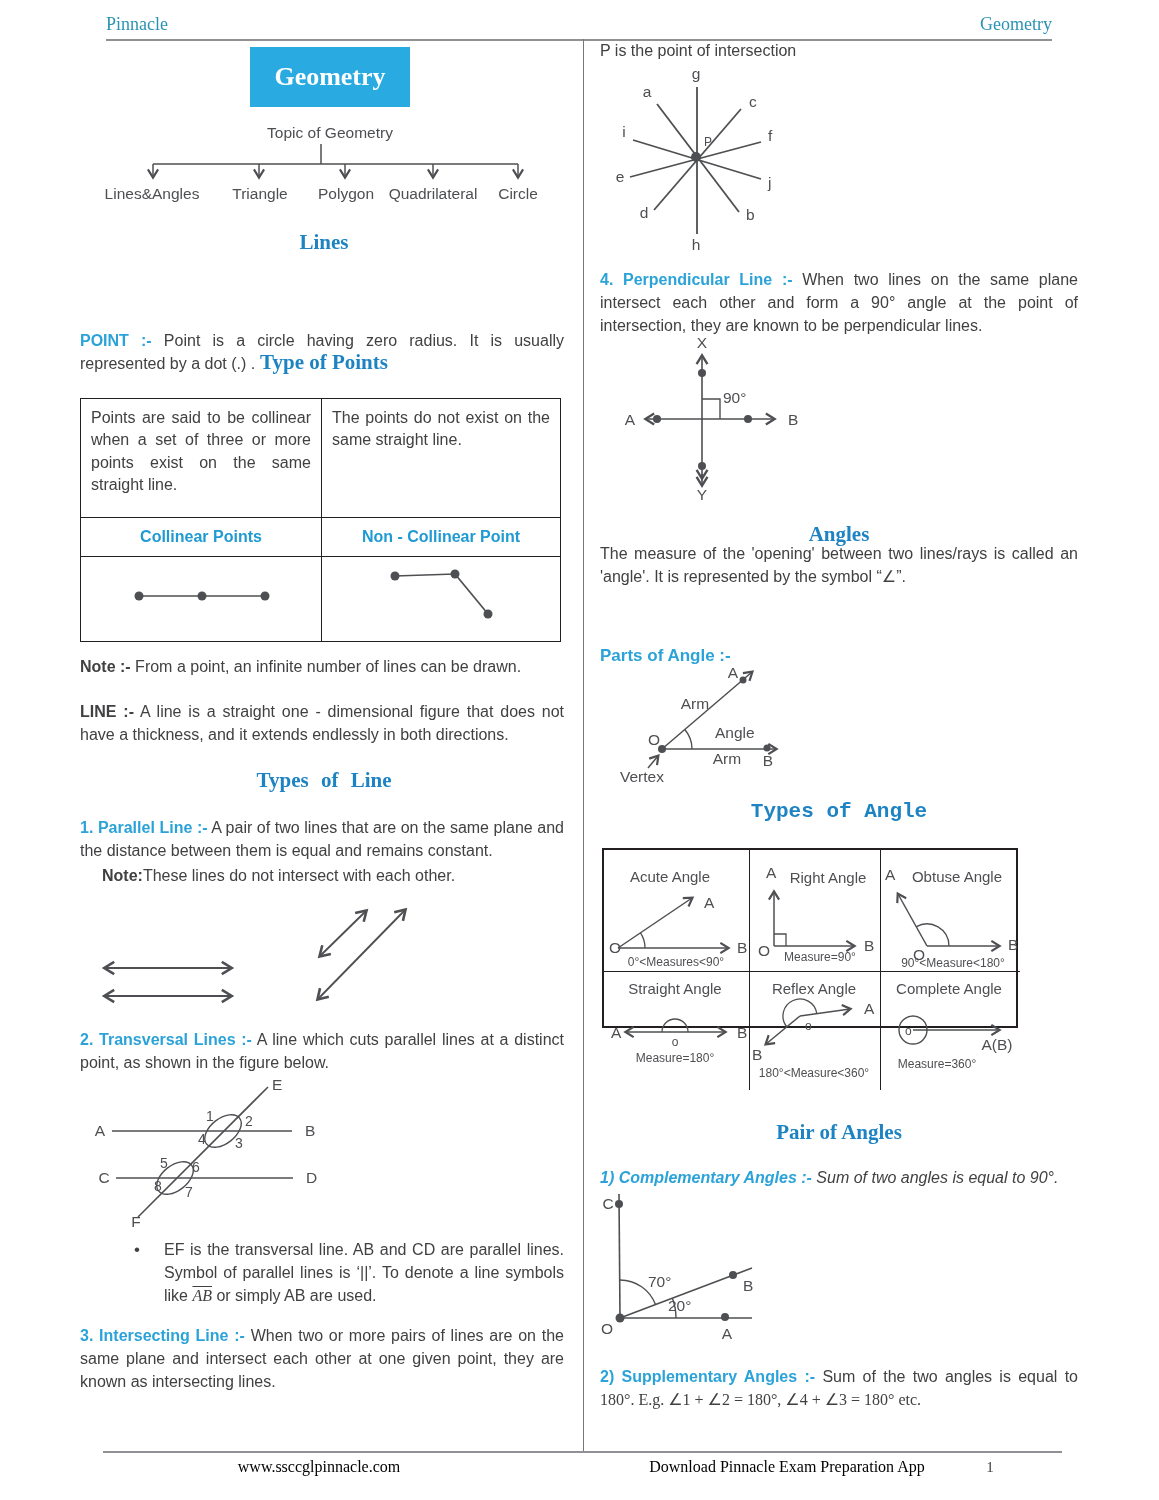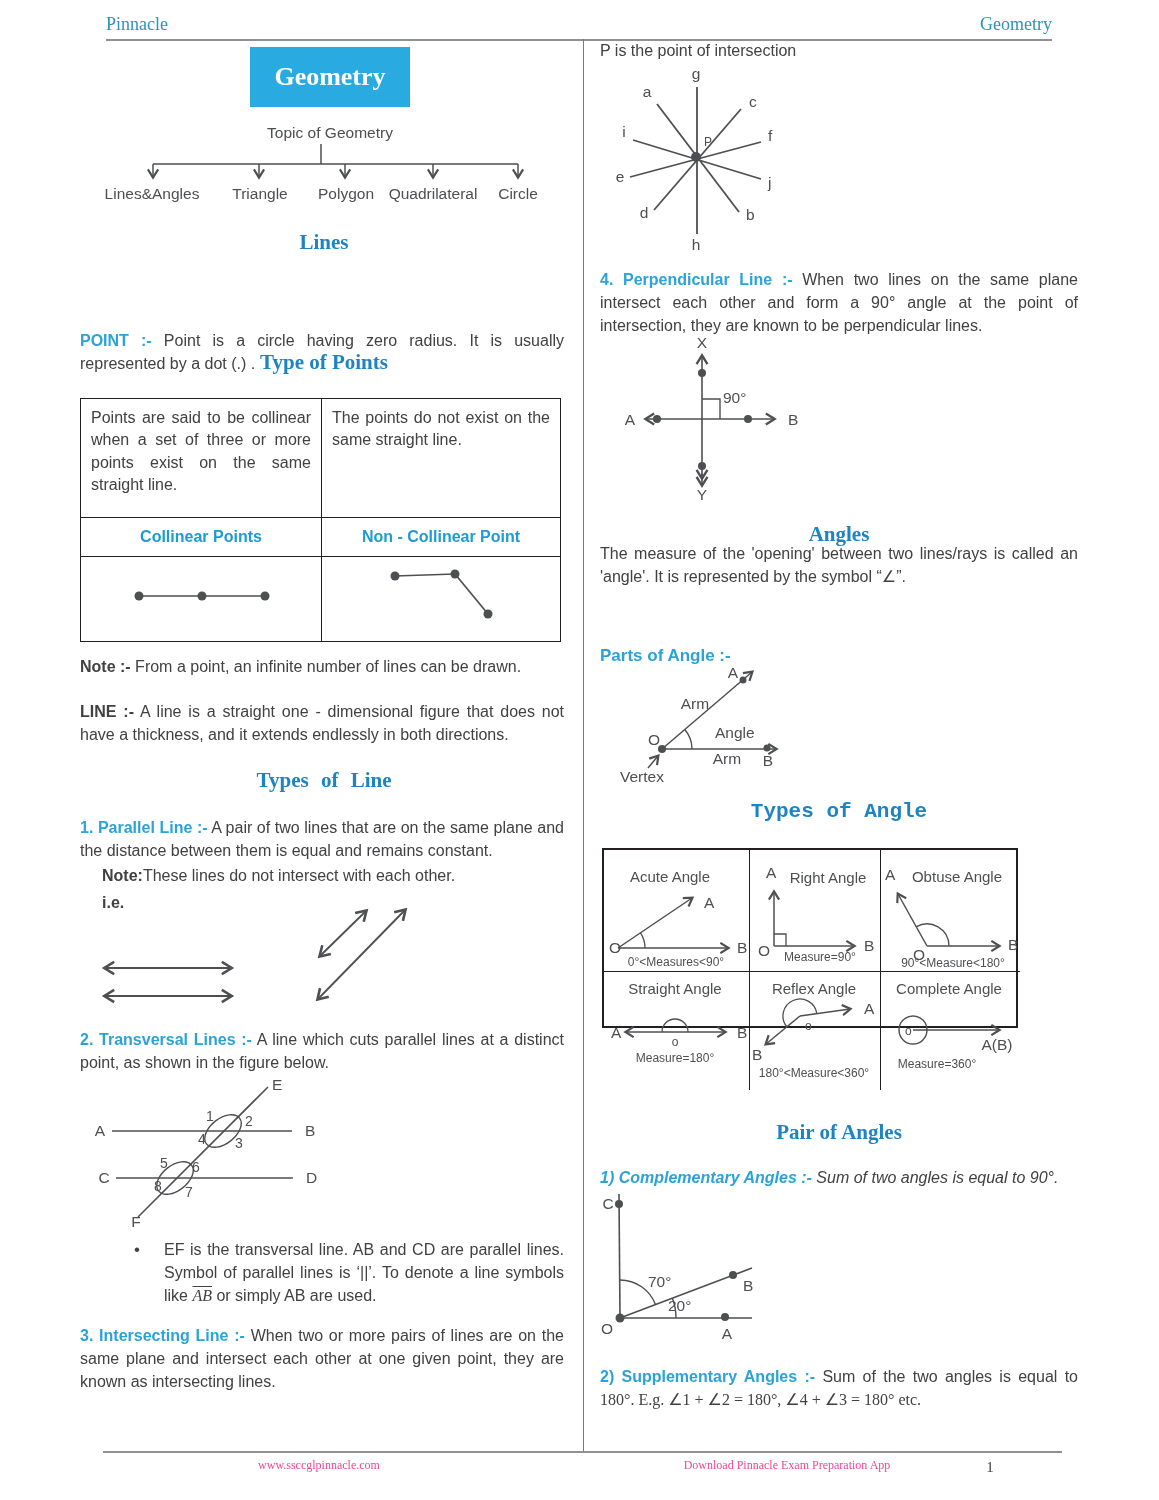--- a/index.html
+++ b/index.html
@@ -3,21 +3,21 @@
 <meta charset="utf-8">
 <style>
   html,body{margin:0;padding:0;background:#e8e8e8;}
   .page{position:relative;width:1159px;height:1500px;background:#ffffff;overflow:hidden;
         font-family:"Liberation Sans",sans-serif;color:#414042;}
   .abs{position:absolute;}
   
   .brand{font-family:"Liberation Serif",serif;font-size:18px;color:#2b93b4;}
   .rule{border-top:2px solid #8f9194;height:0;}
   .vdiv{border-left:1.5px solid #77787b;width:0;}
-  .foot{font-family:"Liberation Serif",serif;font-size:12px;color:#ec4899;text-align:center;}
+  .foot{font-family:"Liberation Serif",serif;font-size:16px;color:#000000;text-align:center;}
   .pagenum{font-family:"Liberation Serif",serif;font-size:15px;color:#414042;}
   
   .h-serif{font-family:"Liberation Serif",serif;font-weight:bold;color:#1e83c3;
            font-size:21px;text-align:center;}
   .wide{word-spacing:7px;}
   .titlebox{background:#29abe2;color:#ffffff;font-family:"Liberation Serif",serif;
             font-weight:bold;font-size:26px;text-align:center;line-height:60px;}
   
   .para{font-size:16px;line-height:1.45;text-align:justify;}
   .lead{color:#2ba3d8;font-weight:bold;}
@@ -133,21 +133,20 @@
   <div class="abs h-serif wide" style="left:80px;top:768px;width:488px;">Types of Line</div>
 
   <div class="abs" style="left:80px;top:816px;width:484px;">
     <p class="para" style="margin:0;">
       <span class="lead">1. Parallel Line :-</span>
       <span>A pair of two lines that are on the same plane and the distance between them is equal and remains constant.</span>
     </p>
     <p class="para indent" style="margin:2px 0 0 22px;">
       <span class="dlead">Note:</span><span>These lines do not intersect with each other.</span>
     </p>
-    <p class="para indent dlead" style="margin:3px 0 0 22px;">i.e.</p>
   </div>
 
   <svg class="abs" style="left:80px;top:896px;" width="490" height="120">
     <line x1="25" y1="72" x2="151" y2="72" stroke-width="1.8" marker-start="url(#ah)" marker-end="url(#ah)"></line>
     <line x1="25" y1="100" x2="151" y2="100" stroke-width="1.8" marker-start="url(#ah)" marker-end="url(#ah)"></line>
     <line x1="240" y1="60" x2="286" y2="15" stroke-width="1.8" marker-start="url(#ah)" marker-end="url(#ah)"></line>
     <line x1="238" y1="103" x2="325" y2="14" stroke-width="1.8" marker-start="url(#ah)" marker-end="url(#ah)"></line>
   </svg>
 
   <div class="abs para" style="left:80px;top:1028px;width:484px;">

